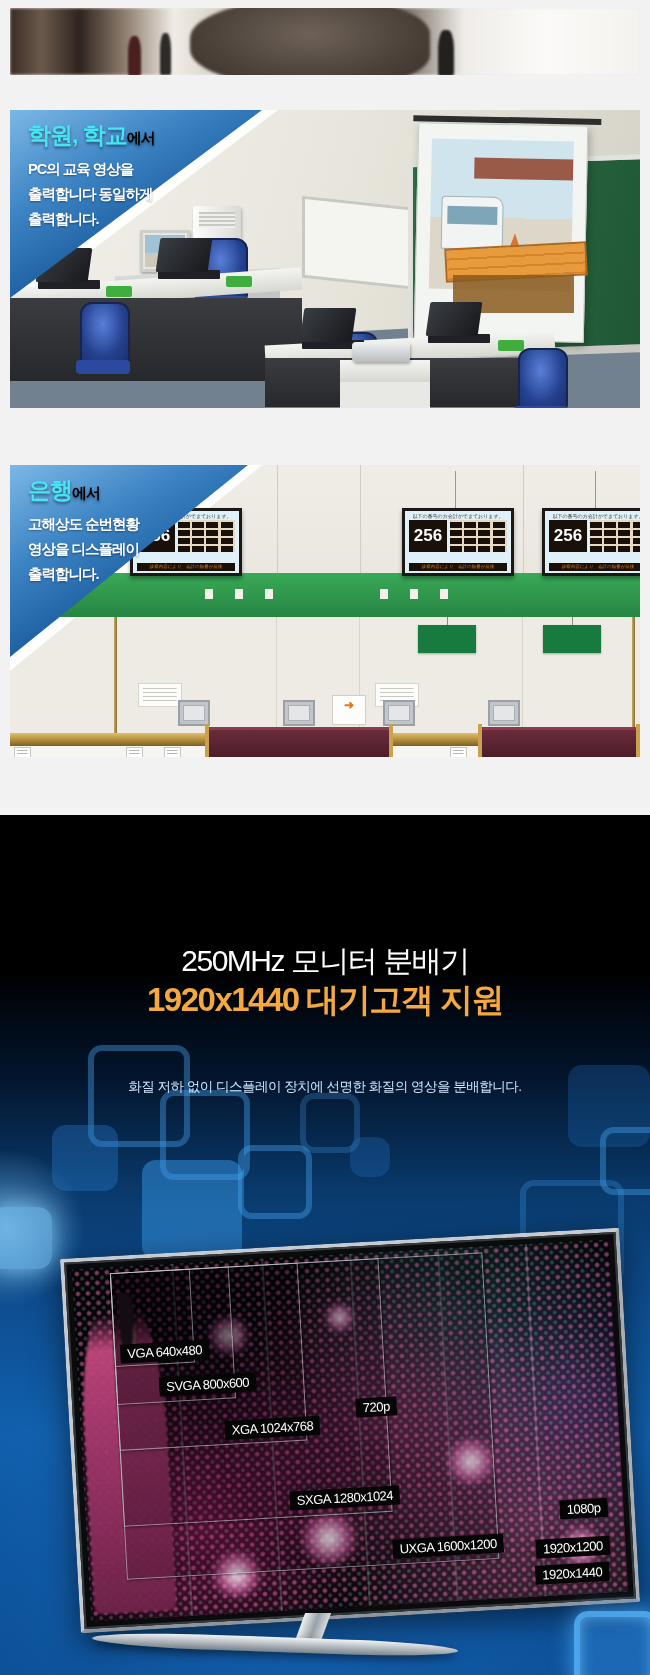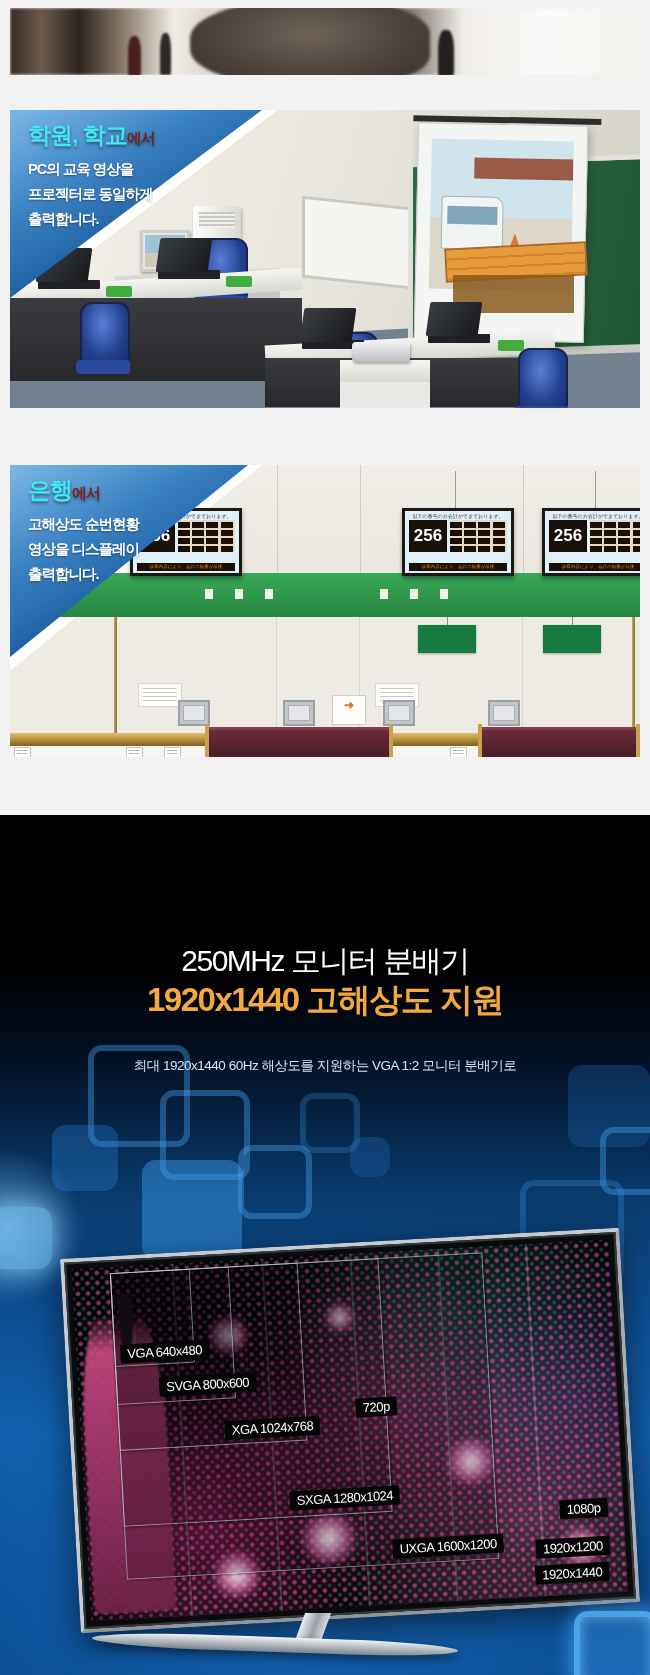--- a/index.html
+++ b/index.html
@@ -20,21 +20,21 @@
 
   
   .panel{position:absolute;left:10px;width:630px;overflow:hidden;}
   .ribbon-white{position:absolute;left:0;top:0;background:#fff;clip-path:polygon(0 0,100% 0,0 100%);opacity:.92;}
   .ribbon-blue{position:absolute;left:0;top:0;clip-path:polygon(0 0,100% 0,0 100%);
     background:linear-gradient(150deg,#7cb8e6 0%,#3d84c4 32%,#1a5c9e 62%,#0c3a70 100%);}
   .ribbon-text{position:absolute;left:18px;top:12px;z-index:12;color:#fff;}
   .ribbon-text h2{margin:0 0 6px 0;font-size:23px;line-height:26px;letter-spacing:-1px;
     text-shadow:0 2px 3px rgba(0,0,0,.45);}
   .ribbon-text .hl{color:#45e6f4;}
-  .ribbon-text .sfx{font-size:15px;color:#7f1d1d;}
+  .ribbon-text .sfx{font-size:15px;color:#000000;}
   .ribbon-text p{margin:0;font-weight:bold;font-size:14.5px;line-height:25px;letter-spacing:-1px;
     text-shadow:0 1px 2px rgba(0,0,0,.4);}
 
   
   .classroom{top:110px;height:298px;background:#e9e7de;}
   .classroom .ribbon-white{width:268px;height:202px;}
   .classroom .ribbon-blue{width:252px;height:188px;z-index:11;}
   .cls-wall{position:absolute;inset:0;background:linear-gradient(105deg,#f2f0ea 0%,#e7e5db 52%,#d3d1c6 100%);}
   .cls-floor{position:absolute;left:0;bottom:0;width:100%;height:100px;background:#72818f;
     clip-path:polygon(0 42%,100% 8%,100% 100%,0 100%);}
@@ -267,21 +267,21 @@
     <div style="position:absolute;left:435px;top:135px;width:138px;height:70px;z-index:6;">
       <div style="position:absolute;left:0;top:0;width:100%;height:30px;transform:rotate(-3deg);
            background:repeating-linear-gradient(#e89b3c 0 8px,#d4832a 8px 10px);border:2px solid #b06a1e;"></div>
       <div style="position:absolute;left:8px;top:30px;width:88%;height:38px;background:#8a5a1e;opacity:.85;"></div>
     </div>
     <div class="ribbon-white"></div>
     <div class="ribbon-blue"></div>
     <div class="ribbon-text">
       <h2><span class="hl">학원, 학교</span><span class="sfx">에서</span></h2>
       <p>PC의 교육 영상을</p>
-      <p>프로젝터로 동일하게</p>
+      <p>출력합니다 동일하게</p>
       <p>출력합니다.</p>
     </div>
   </section>
 
   <section class="panel bank">
     <div class="bk-wall"></div>
     <div class="bk-seam" style="left:267px;"></div>
     <div class="bk-seam" style="left:350px;"></div>
     <div class="bk-seam" style="left:513px;"></div>
     <div class="bk-rod" style="left:172px;"></div>
@@ -365,23 +365,24 @@
     <div class="sq sqf" style="left:142px;top:345px;width:100px;height:100px;background:rgba(60,160,240,.45);"></div>
     <div class="sq sqo" style="left:238px;top:330px;width:62px;height:62px;"></div>
     <div class="sq sqo" style="left:300px;top:278px;width:48px;height:48px;border-color:rgba(70,165,240,.25);"></div>
     <div class="sq sqf" style="left:568px;top:250px;width:82px;height:82px;background:rgba(30,110,190,.30);"></div>
     <div class="sq sqo" style="left:600px;top:312px;width:56px;height:56px;"></div>
     <div class="sq sqo" style="left:520px;top:365px;width:92px;height:92px;border-color:rgba(60,150,230,.30);"></div>
     <div class="sq sqf" style="left:-10px;top:392px;width:62px;height:62px;background:rgba(130,205,255,.55);box-shadow:0 0 24px rgba(140,210,255,.8);"></div>
     <div class="sq sqf" style="left:350px;top:322px;width:40px;height:40px;background:rgba(40,120,200,.28);"></div>
 
     <h1 class="p-title">250MHz 모니터 분배기</h1>
-    <h2 class="p-sub" style="color: rgb(245, 168, 63);">1920x1440 고해상도 지원</h2>
+    <h2 class="p-sub" style="color: rgb(245, 168, 63);">1920x1440 대기고객 지원</h2>
     <p class="p-desc" style="color: rgb(207, 230, 250);">
-      <span>최대 1920x1440 60Hz 해상도를 지원하는 VGA 1:2 모니터 분배기로</span><br>
+      <br>
+      <span>화질 저하 없이 디스플레이 장치에 선명한 화질의 영상을 분배합니다.</span>
     </p>
 
     <div class="tv">
       <div class="tv-screen">
         <div class="leds"></div>
         <div class="dots1"></div>
         <div class="dots2"></div>
         <div class="hs" style="left:130px;top:55px;width:46px;height:40px;"></div>
         <div class="hs" style="left:248px;top:48px;width:34px;height:30px;"></div>
         <div class="hs" style="left:360px;top:190px;width:56px;height:48px;"></div>

